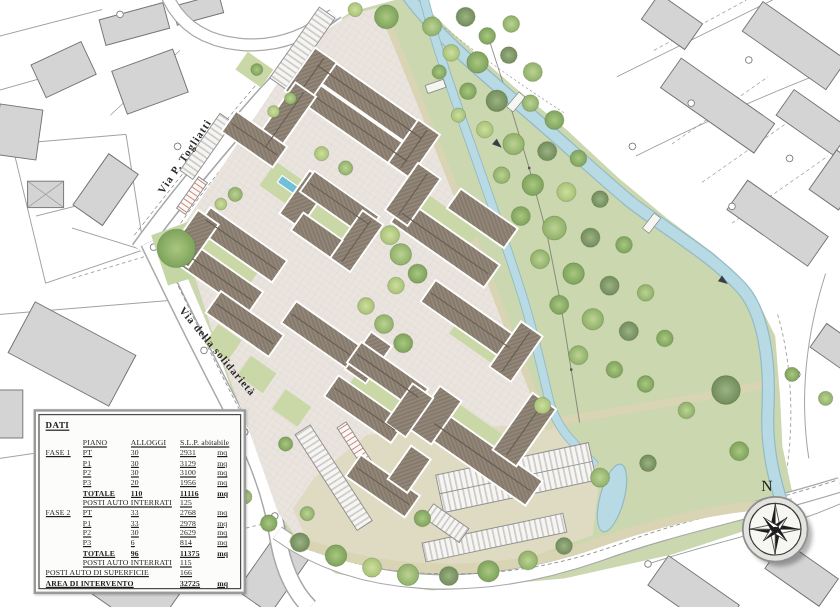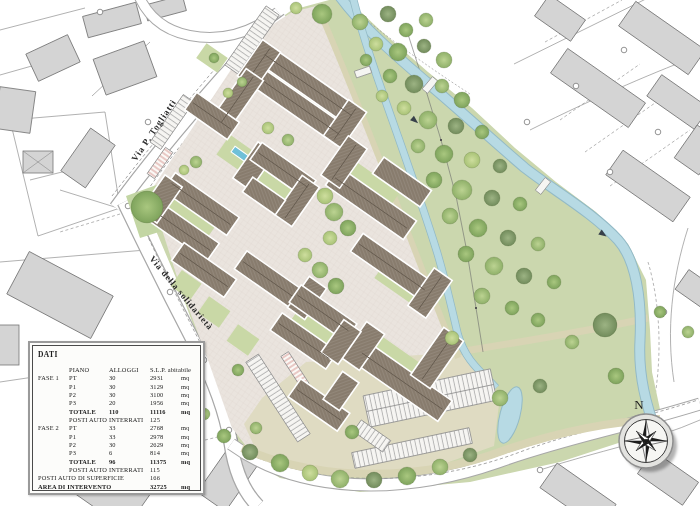--- a/index.html
+++ b/index.html
@@ -5,21 +5,21 @@
   html,body{margin:0;padding:0;background:#ffffff;}
   .stage{position:relative;width:700px;height:506px;background:#ffffff;overflow:hidden;
          font-family:"Liberation Serif",serif;}
   .stage svg{position:absolute;left:0;top:0;}
   
   .dati{position:absolute;left:28px;top:341px;width:177px;height:154px;
         background:#fcfcfa;border:2.5px solid #9a9a9a;box-sizing:border-box;
         box-shadow:1px 1px 2px rgba(0,0,0,0.25);}
   .dati-inner{position:absolute;left:2px;top:2px;right:2px;bottom:2px;
         border:0.8px solid #4a4a4a;padding:4px 3px 2px 5px;box-sizing:border-box;
-        color:#1c1c1c;}
+        color:#1c1c1c;text-decoration:underline;}
   .dati-title{font-weight:bold;font-size:7.5px;letter-spacing:0.4px;margin-bottom:7px;}
   .dati table{border-collapse:collapse;table-layout:fixed;width:100%;}
   .dati td{font-size:6.4px;line-height:8.35px;padding:0;white-space:nowrap;overflow:hidden;
         font-family:"Liberation Serif",serif;letter-spacing:0.15px;}
   .dati tr.b td{font-weight:bold;}
   .dati td.u{padding-left:2px;}
   text{font-family:"Liberation Serif",serif;}
 </style>
 </head>
 <body>

